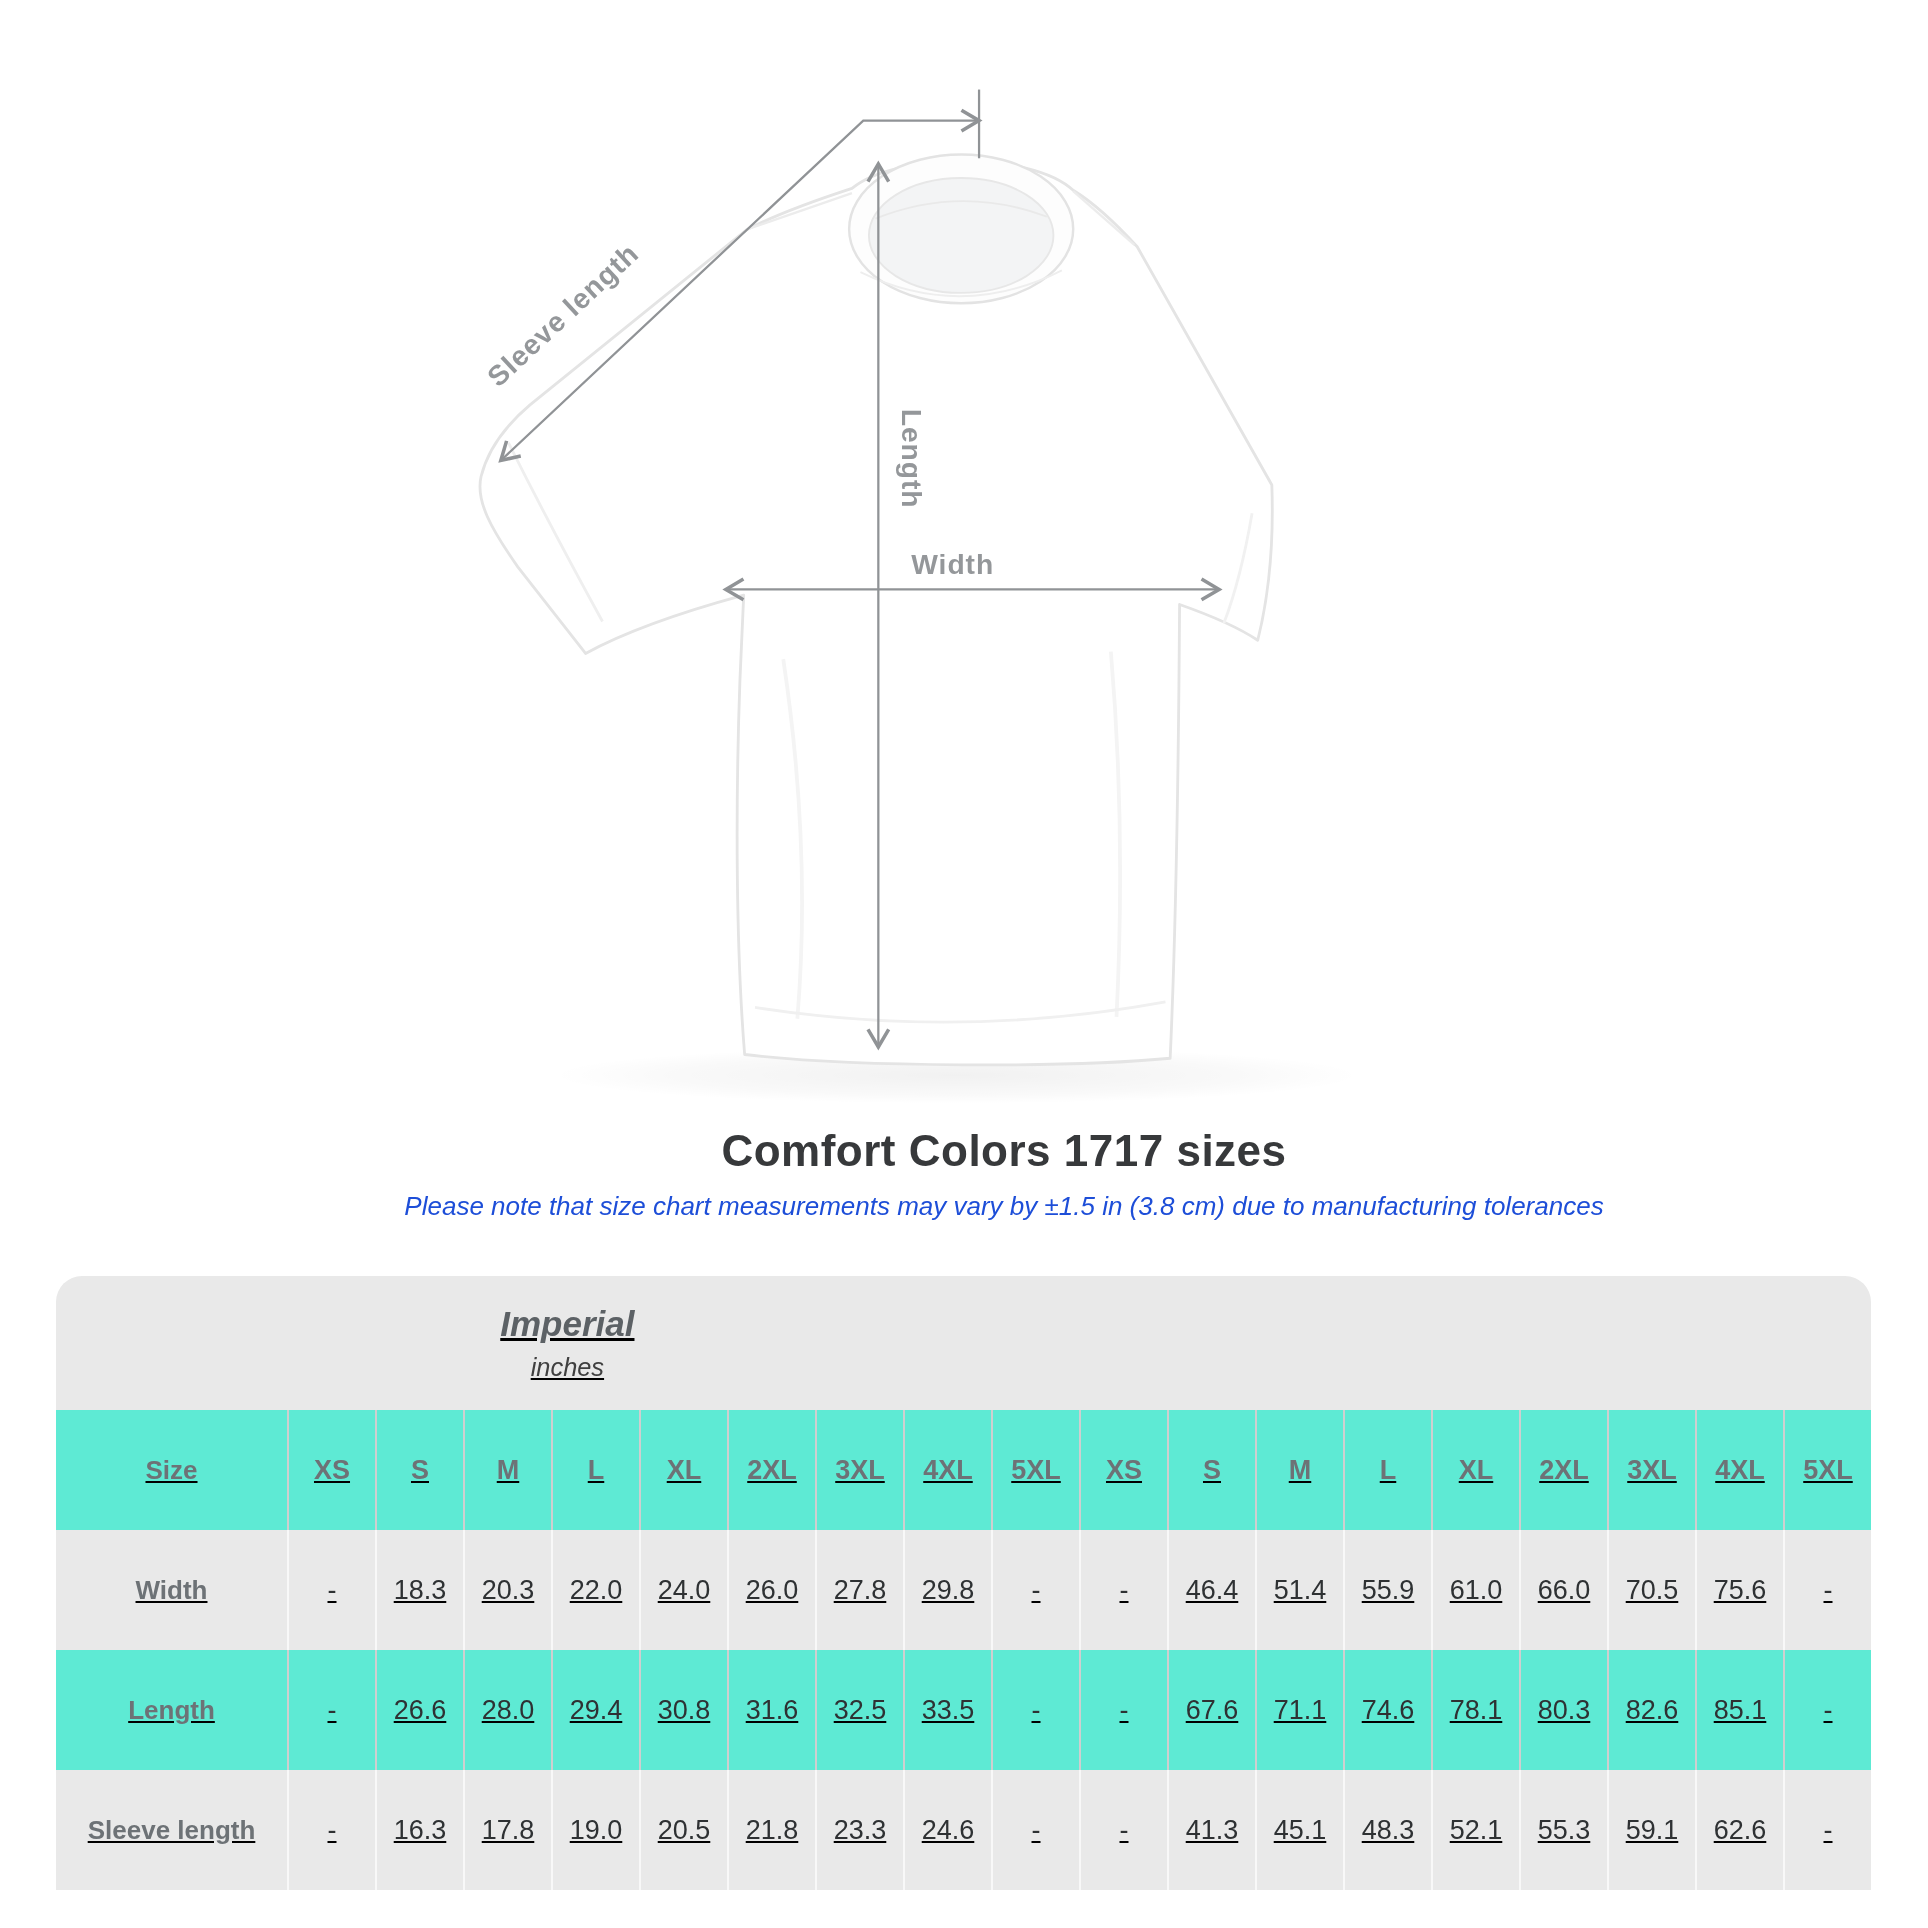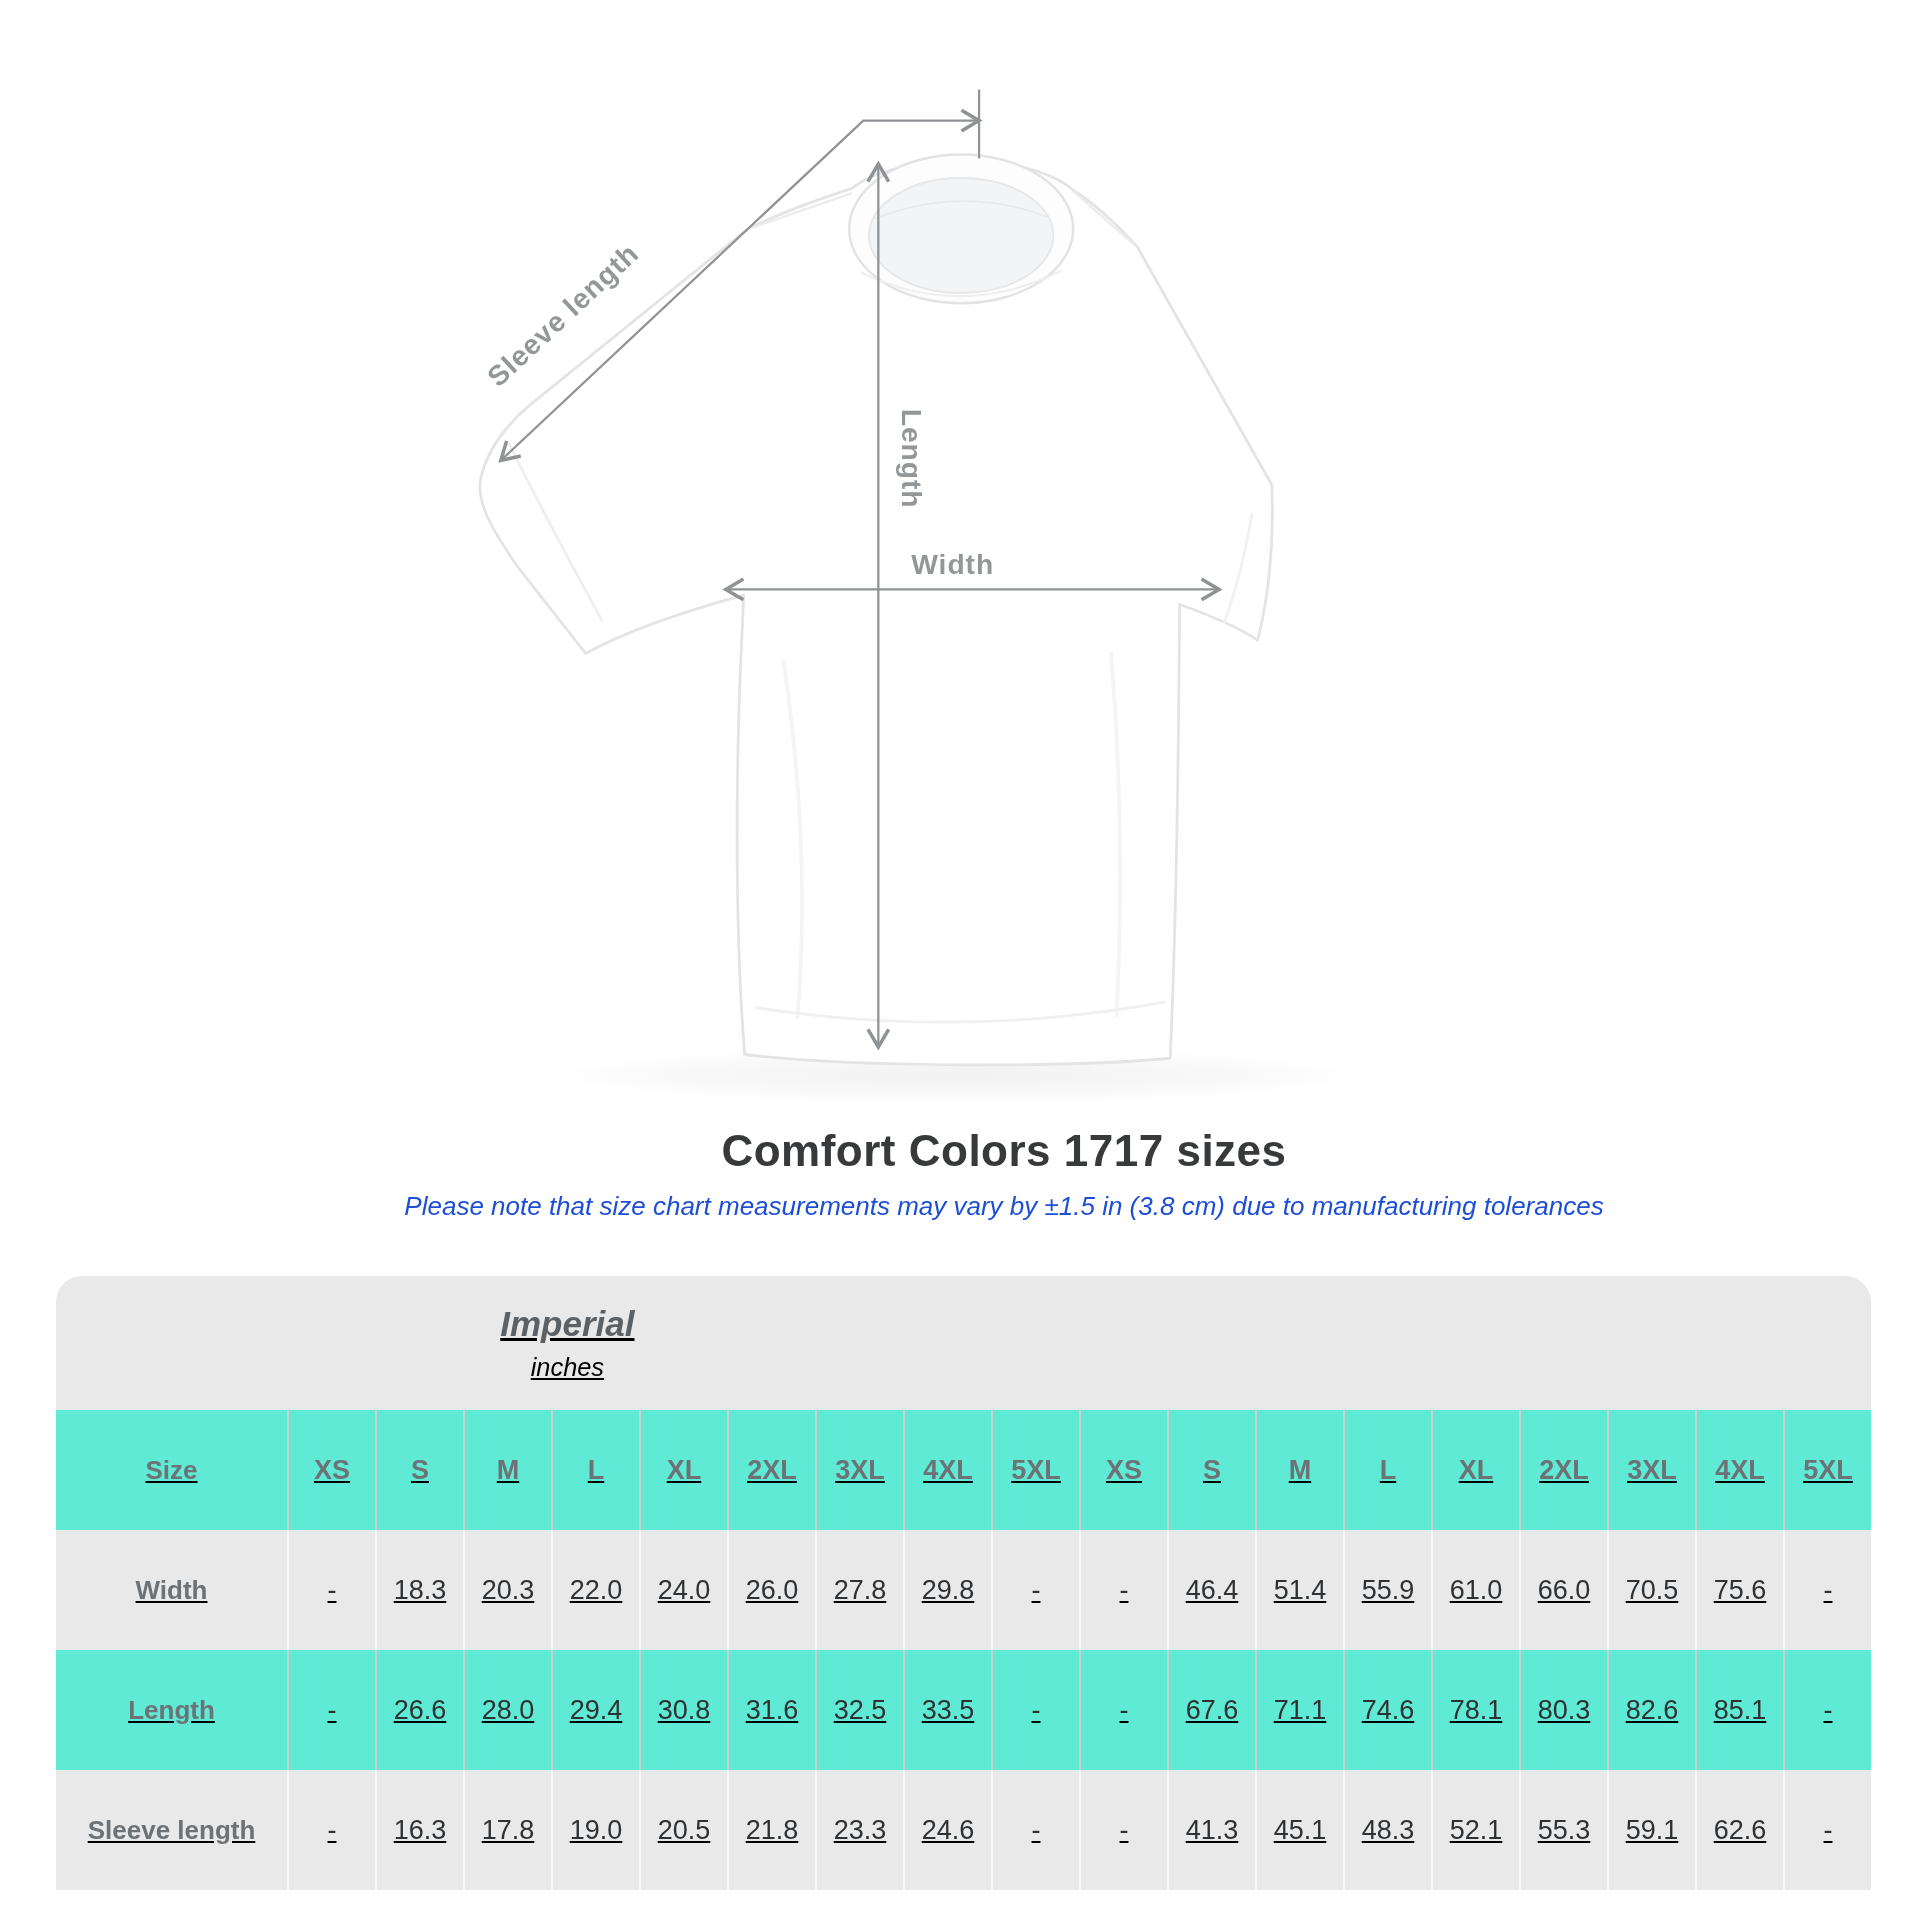--- a/index.html
+++ b/index.html
@@ -24,21 +24,21 @@
   
   #size-table {
     position: absolute; left: 56px; top: 1276px; width: 1815px; height: 752px;
     border-radius: 26px; overflow: hidden; text-decoration: underline;
   }
   .band { display: flex; height: 134px; background: #e9e9e9; }
   .band-cell { display: flex; flex-direction: column; align-items: center; justify-content: center; }
   .band-cell.imperial { width: 56.35%; }
   .band-cell.metric   { width: 43.65%; }
   .band-label { font-size: 35px; font-weight: bold; font-style: italic; color: #5c6165; }
-  .band-unit  { margin-top: 9.4px; font-size: 25.4px; font-style: italic; color: #000000; }
+  .band-unit  { margin-top: 9.4px; font-size: 25.4px; font-style: italic; color: #404040; }
 
   .trow {
     display: grid; grid-template-columns: 231px repeat(18, 1fr);
     height: 120px; align-items: center;
   }
   .trow.white { background: #5eead4; --sep: #cfcfcf; }
   .trow.gray  { background: #e9e9e9; --sep: #f8f8f8; }
   .repeat { display: contents; }
   .cell { text-align: center; height: 120px; line-height: 120px; white-space: nowrap; }
   .cell.v { border-left: 2.8px solid var(--sep); }

